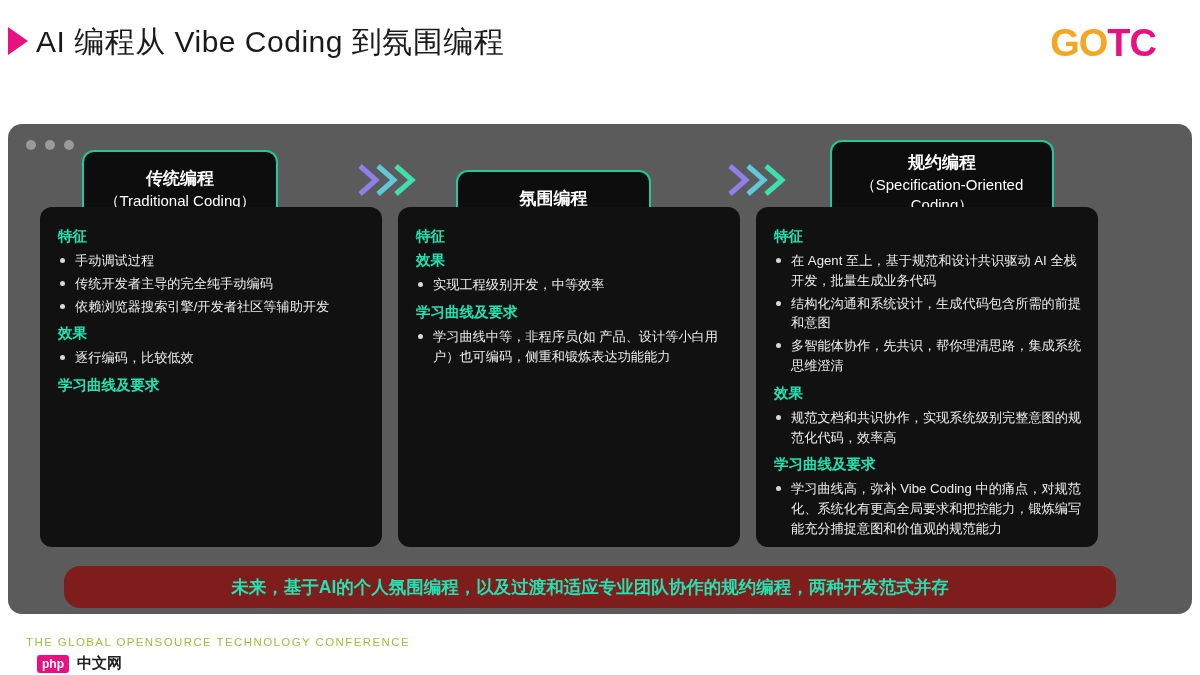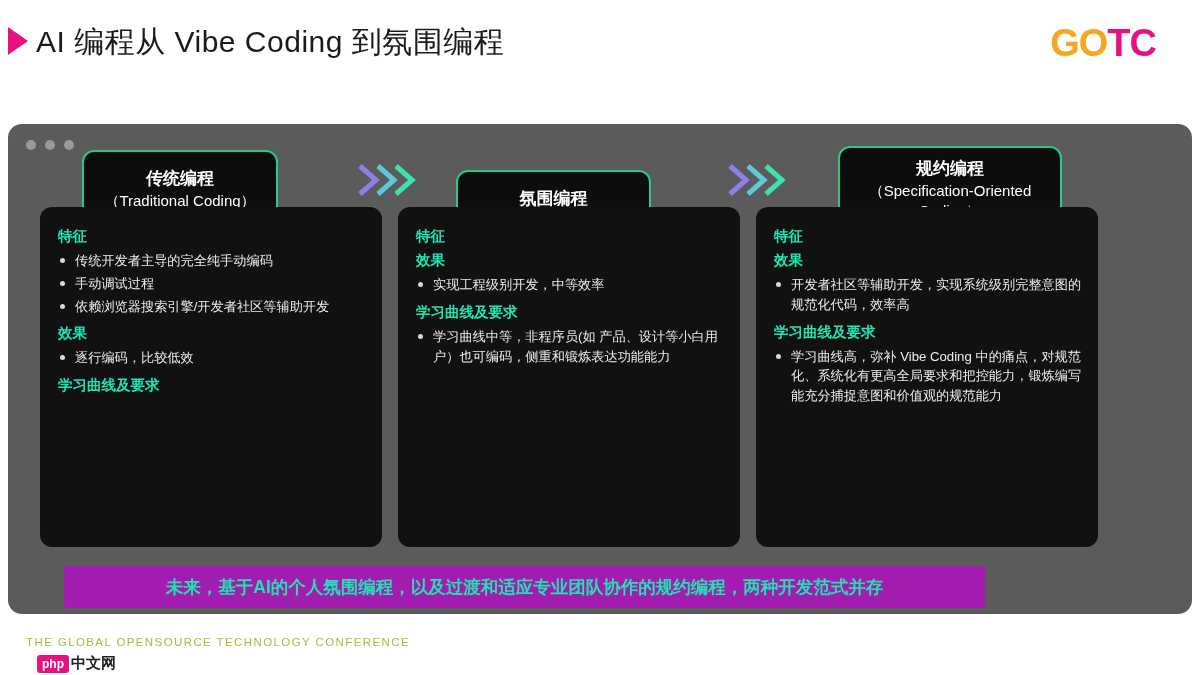--- a/index.html
+++ b/index.html
@@ -55,21 +55,21 @@
     position: absolute; top: 150px; height: 80px;
     background: #0d0d0d; border: 2px solid #20c997; border-radius: 12px;
     color: #ffffff; display: flex; flex-direction: column;
     align-items: center; justify-content: center; text-align: center;
     line-height: 1.35;
   }
   .chip .l1 { font-size: 17px; font-weight: bold; }
   .chip .l2 { font-size: 15px; }
   .chip.k1 { left: 82px; width: 196px; }
   .chip.k2 { left: 456px; width: 195px; margin-top: 20px; }
-  .chip.k3 { left: 830px; width: 224px; top: 146px; height: 88px; margin-left: 8px; }
+  .chip.k3 { left: 830px; width: 224px; top: 140px; height: 88px; }
 
   .arrows { position: absolute; top: 160px; display: flex; gap: 2px; }
   .arrows.a1 { left: 356px; }
   .arrows.a2 { left: 726px; }
   .arrows svg { display: block; }
 
   
   .colbody { position: absolute; left: 0; top: 0; width: 100%; height: 100%;
              padding: 20px 16px 12px 18px; color: #e9e9e9; }
   .sect { font-size: 14.5px; font-weight: bold; color: #20e3b2; margin-bottom: 5px; }
@@ -77,22 +77,22 @@
   ul.bul li { position: relative; padding-left: 17px; font-size: 13.2px;
               line-height: 1.5; margin-bottom: 3px; color: #ececec; }
   ul.bul li::before {
     content: ""; position: absolute; left: 2px; top: 7px;
     width: 5px; height: 5px; border-radius: 50%; background: #d8d8d8;
   }
 
   
   .banner {
     position: absolute; left: 64px; top: 566px;
-    width: 921px; height: 42px;
-    background: #a21caf; border-radius: 1px;
+    width: 1052px; height: 42px;
+    background: #7f1d1d; border-radius: 16px;
     display: flex; align-items: center; justify-content: center;
     color: #20e3b2; font-size: 17.5px; font-weight: bold;
   }
 
   
   .conf-cn {
     position: absolute; left: 24px; top: 600px;
     font-size: 31px; font-weight: bold; color: #b8d44a;
     opacity: .92; letter-spacing: 2px;
   }
@@ -101,21 +101,21 @@
     font-size: 11.5px; color: #9fbf3a; letter-spacing: 1.4px;
   }
   .php-badge {
     position: absolute; left: 0px; top: 652px;
     display: flex; align-items: center; height: 23px;
   }
   .php-badge .box {
     background: #e8117f; color: #fff; font-size: 12px; font-weight: bold;
     padding: 3px 5px; border-radius: 3px; line-height: 1; margin-left: 37px;
   }
-  .php-badge .txt { margin-left: 2px; font-size: 15px; color: #222; font-weight: bold; }
+  .php-badge .txt { margin-left: 8px; font-size: 15px; color: #222; font-weight: bold; }
 </style>
 </head>
 <body>
 
 <div class="slide">
 
   <div class="header">
     <div class="title-marker"></div>
     <div class="slide-title">AI 编程从 Vibe Coding 到氛围编程</div>
     <div class="logo">
@@ -159,22 +159,22 @@
   </div>
   <div class="chip k3">
     <div class="l1">规约编程</div>
     <div class="l2">（Specification-Oriented Coding）</div>
   </div>
 
   <div class="col c1">
     <div class="colbody">
       <div class="sect">特征</div>
       <ul class="bul">
+        <li>手动调试过程</li>
         <li>传统开发者主导的完全纯手动编码</li>
-        <li>手动调试过程</li>
         <li>依赖浏览器搜索引擎/开发者社区等辅助开发</li>
       </ul>
       <div class="sect">效果</div>
       <ul class="bul">
         <li>逐行编码，比较低效</li>
       </ul>
       <div class="sect">学习曲线及要求</div>
     </div>
   </div>
 
@@ -188,23 +188,28 @@
       <div class="sect">学习曲线及要求</div>
       <ul class="bul">
         <li>学习曲线中等，非程序员(如 产品、设计等小白用户）也可编码，侧重和锻炼表达功能能力</li>
       </ul>
     </div>
   </div>
 
   <div class="col c3">
     <div class="colbody">
       <div class="sect">特征</div>
+      <ul class="bul">
+        <li>在 Agent 至上，基于规范和设计共识驱动 AI 全栈开发，批量生成业务代码</li>
+        <li>结构化沟通和系统设计，生成代码包含所需的前提和意图</li>
+        <li>多智能体协作，先共识，帮你理清思路，集成系统思维澄清</li>
+      </ul>
       <div class="sect">效果</div>
       <ul class="bul">
-        <li>开发者社区等辅助开发，实现系统级别完整意图的规范化代码，效率高</li>
+        <li>规范文档和共识协作，实现系统级别完整意图的规范化代码，效率高</li>
       </ul>
       <div class="sect">学习曲线及要求</div>
       <ul class="bul">
         <li>学习曲线高，弥补 Vibe Coding 中的痛点，对规范化、系统化有更高全局要求和把控能力，锻炼编写能充分捕捉意图和价值观的规范能力</li>
       </ul>
     </div>
   </div>
 
   <div class="banner">未来，基于AI的个人氛围编程，以及过渡和适应专业团队协作的规约编程，两种开发范式并存</div>
 

